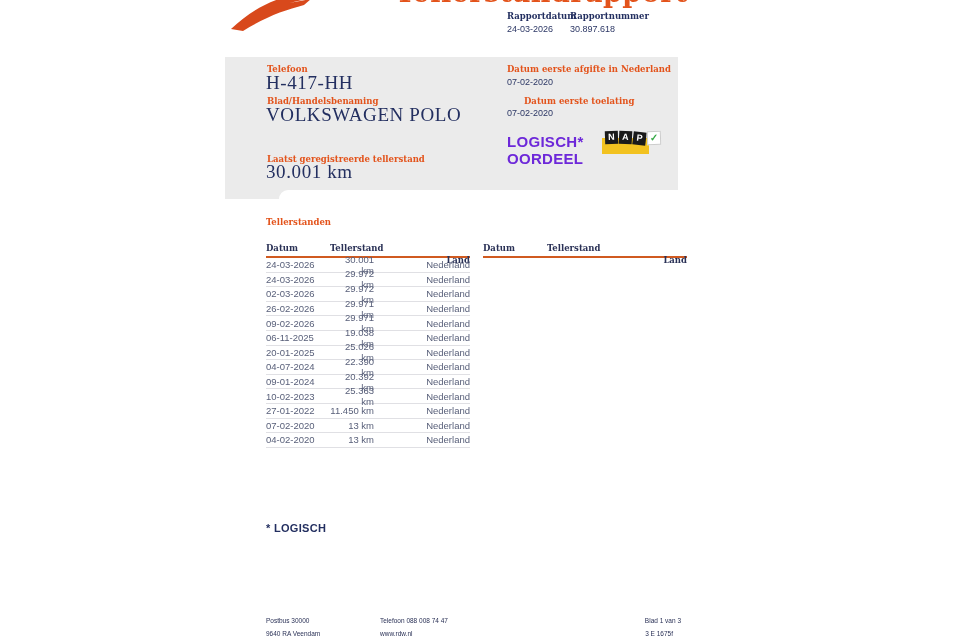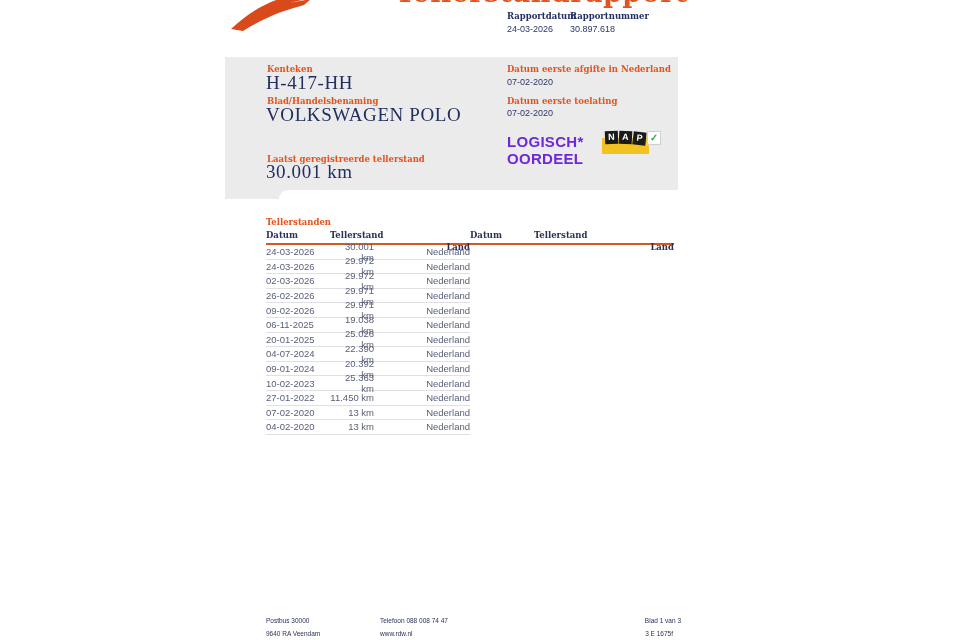--- a/index.html
+++ b/index.html
@@ -49,23 +49,23 @@
   .nap .t1{left:4px;transform:rotate(-2deg);}
   .nap .t2{left:18px;transform:rotate(3deg);}
   .nap .t3{left:32px;transform:rotate(7deg);top:2px;}
   .nap .t4{left:46px;background:#ffffff;color:#35a845;border:1px solid #cccccc;
            width:12px;height:12px;line-height:12px;font-size:10px;transform:rotate(-2deg);}
 
   
   .tables{position:absolute;left:266px;top:217px;width:421px;}
   .section-title{
     font-family:"DejaVu Serif",serif;font-weight:bold;font-size:8.5px;
-    color:#e3531b;margin-bottom:3px;
-  }
-  .ttables{display:flex;}
+    color:#e3531b;margin-bottom:16px;
+  }
+  .ttables{display:flex;gap:13px;}
   .ttable{width:204px;}
   .thead{
     display:flex;height:13px;align-items:flex-start;
     border-bottom:2px solid #d05a20;
     font-family:"DejaVu Serif",serif;font-weight:bold;font-size:8.5px;color:#2a3156;
   }
   .h1{width:64px;}
   .h2{width:44px;white-space:nowrap;}
   .h3{flex:1;text-align:right;margin-top:12px;}
   .trow{
@@ -107,28 +107,28 @@
     <span class="val">24-03-2026</span>
   </div>
   <div class="meta meta2">
     <span class="lbl">Rapportnummer</span>
     <span class="val">30.897.618</span>
   </div>
 
   <div class="panel"></div>
   <div class="panel-cover"></div>
 
-  <span class="olabel" style="left:267px;top:64px">Kenteken</span>
+  <span class="olabel" style="left:267px;top:64px">Telefoon</span>
   <span class="bigval" style="left:266px;top:72px">H-417-HH</span>
   <span class="olabel" style="left:267px;top:96px">Blad/Handelsbenaming</span>
   <span class="bigval" style="left:266px;top:104px">VOLKSWAGEN POLO</span>
 
   <span class="olabel" style="left:507px;top:64px">Datum eerste afgifte in Nederland</span>
   <span class="smallval" style="left:507px;top:77px">07-02-2020</span>
-  <span class="olabel" style="left:507px;top:96px">Datum eerste toelating</span>
+  <span class="olabel" style="left:524px;top:96px">Datum eerste toelating</span>
   <span class="smallval" style="left:507px;top:108px">07-02-2020</span>
 
   <span class="olabel" style="left:267px;top:154px">Laatst geregistreerde tellerstand</span>
   <span class="bigval" style="left:266px;top:161px">30.001 km</span>
 
   <div class="oordeel">
     <span style="display:block">LOGISCH*</span>
     <span style="display:block">OORDEEL</span>
   </div>
 
@@ -221,20 +221,21 @@
         <div class="thead">
           <span class="h1">Datum</span>
           <span class="h2">Tellerstand</span>
           <span class="h3">Land</span>
         </div>
       </div>
     </div>
   </div>
 
   <div class="footnote">
+    <div class="fn-title">* LOGISCH</div>
   </div>
 
   <div class="footer">
     <span class="f-line f-a1">Postbus 30000</span>
     <span class="f-line f-a2">9640 RA Veendam</span>
     <span class="f-line f-b1">Telefoon 088 008 74 47</span>
     <span class="f-line f-b2">www.rdw.nl</span>
     <span class="f-line f-c1">Blad 1 van 3</span>
     <span class="f-line f-c2">3 E 1675f</span>
   </div>

